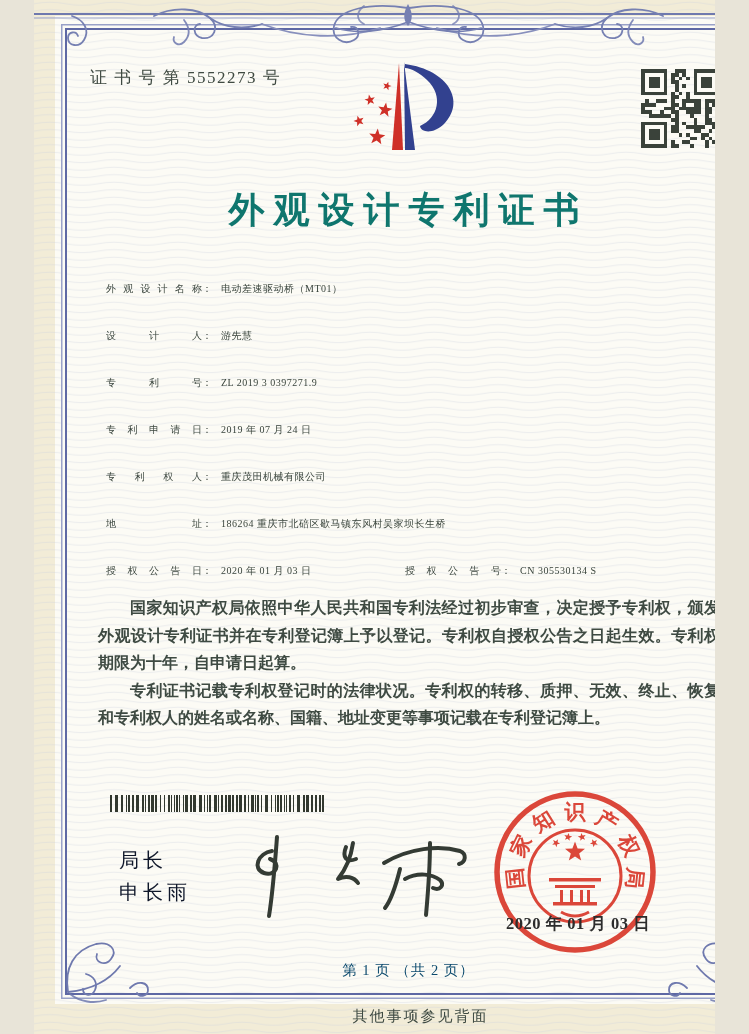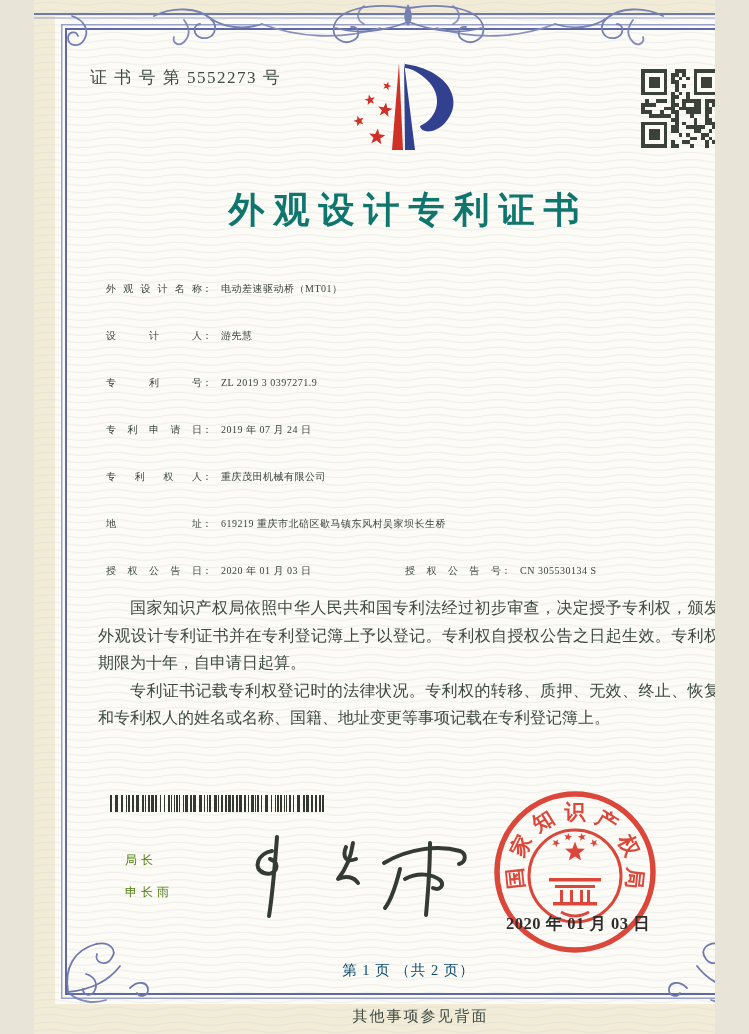--- a/index.html
+++ b/index.html
@@ -18,23 +18,23 @@
   .title{position:absolute;left:0;top:186px;width:749px;text-align:center;font-size:36px;font-weight:700;
          letter-spacing:9px;color:#0f766e;}
   .fields{position:absolute;left:72px;top:276px;width:645px;font-size:10px;}
   .frow{height:47px;line-height:26px;position:relative;white-space:nowrap;}
   .flabel{display:inline-block;width:96px;text-align:justify;text-align-last:justify;color:#3d4840;}
   .fcolon{display:inline-block;margin-right:9px;color:#3d4840;}
   .fvalue{color:#38433b;letter-spacing:0.5px;}
   .fsecond{position:absolute;left:299px;top:0;}
   .paras{position:absolute;left:64px;top:594px;width:622px;font-size:16px;line-height:27.5px;
          text-align:justify;color:#3e4a42;}
-  .paras p{margin:0;text-indent:2em;}
+  .paras p{margin:0;text-indent:2em;font-weight:bold;}
   .barcode{position:absolute;left:76px;top:795px;}
-  .signer{position:absolute;left:91px;top:844px;font-size:12px;letter-spacing:4px;color:#4d7c0f;line-height:32px;}
+  .signer{position:absolute;left:85px;top:844px;font-size:20px;letter-spacing:4px;color:#0f172a;line-height:32px;}
   .signature{position:absolute;left:200px;top:833px;}
   .seal{position:absolute;left:455px;top:786px;}
   .seal-date{position:absolute;left:472px;top:913px;font-size:16.5px;font-weight:600;color:#2c2c2c;
              letter-spacing:0.5px;white-space:nowrap;}
   .page-info{position:absolute;left:0;top:961px;width:749px;text-align:center;font-size:14.5px;
              letter-spacing:1px;color:#0c4a6e;}
   .back-note{position:absolute;left:0;top:1007px;width:749px;text-align:center;font-size:15px;
              letter-spacing:2px;color:#3e4a42;padding-left:12px;}
 </style>
 </head>
@@ -249,21 +249,21 @@
       <div class="frow">
         <span class="flabel">专利号</span><span class="fcolon">：</span><span class="fvalue">ZL 2019 3 0397271.9</span>
       </div>
       <div class="frow">
         <span class="flabel">专利申请日</span><span class="fcolon">：</span><span class="fvalue">2019 年 07 月 24 日</span>
       </div>
       <div class="frow">
         <span class="flabel">专利权人</span><span class="fcolon">：</span><span class="fvalue">重庆茂田机械有限公司</span>
       </div>
       <div class="frow">
-        <span class="flabel">地址</span><span class="fcolon">：</span><span class="fvalue">619219 重庆市北碚区歇马镇东风村吴家坝长生桥</span>
+        <span class="flabel">地址</span><span class="fcolon">：</span><span class="fvalue">186264 重庆市北碚区歇马镇东风村吴家坝长生桥</span>
       </div>
       <div class="frow">
         <span>
           <span class="flabel">授权公告日</span><span class="fcolon">：</span><span class="fvalue">2020 年 01 月 03 日</span>
         </span>
         <span class="fsecond">
           <span class="flabel">授权公告号</span><span class="fcolon">：</span><span class="fvalue">CN 305530134 S</span>
         </span>
       </div>
     </div>

